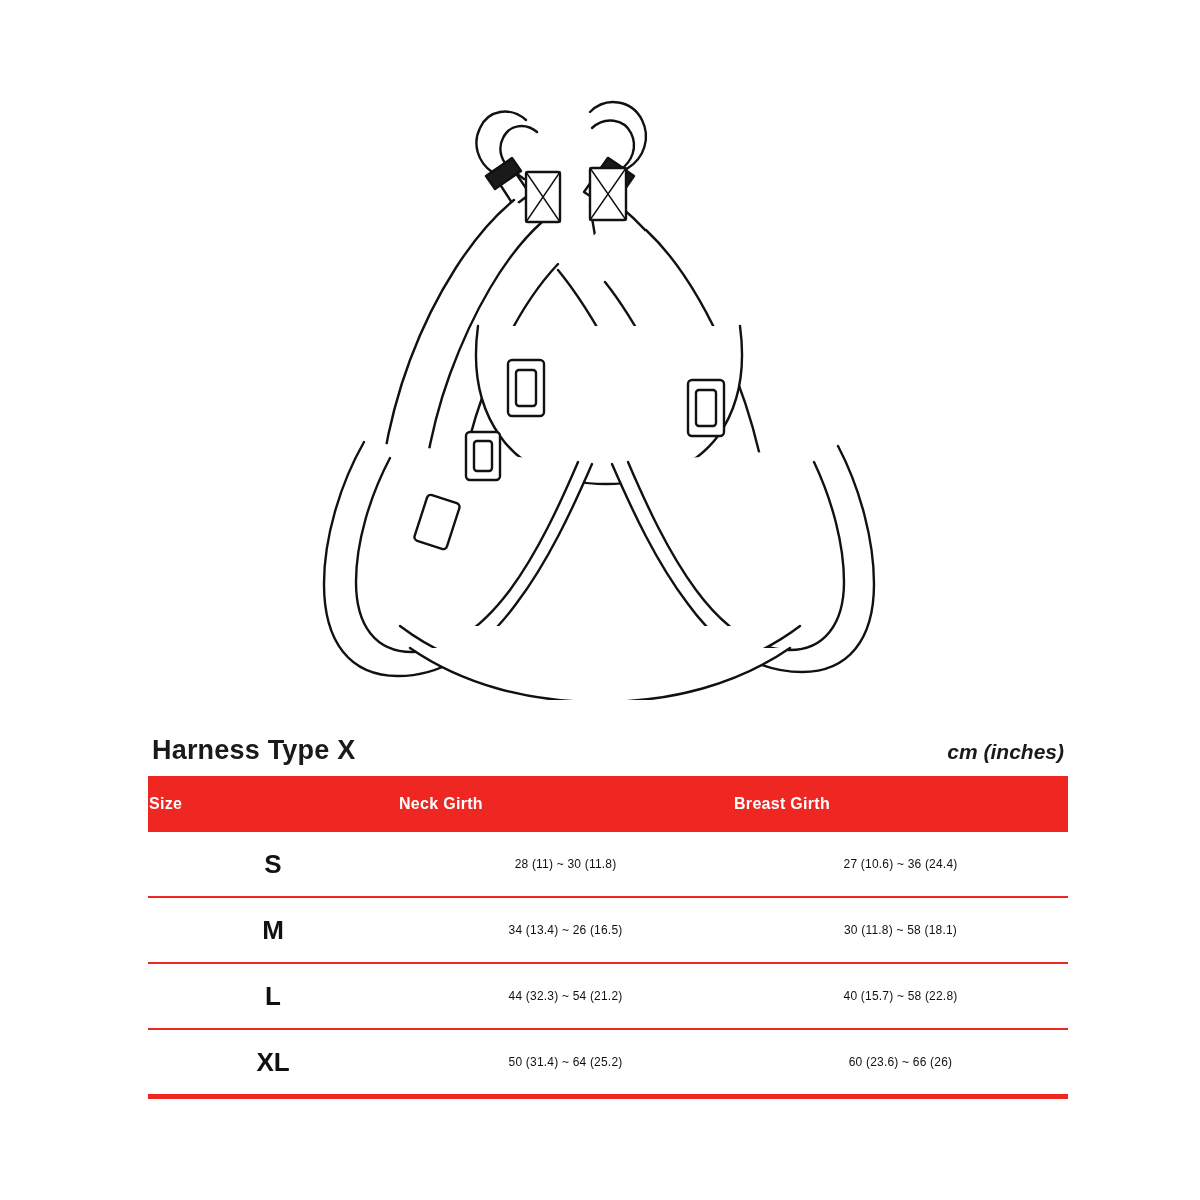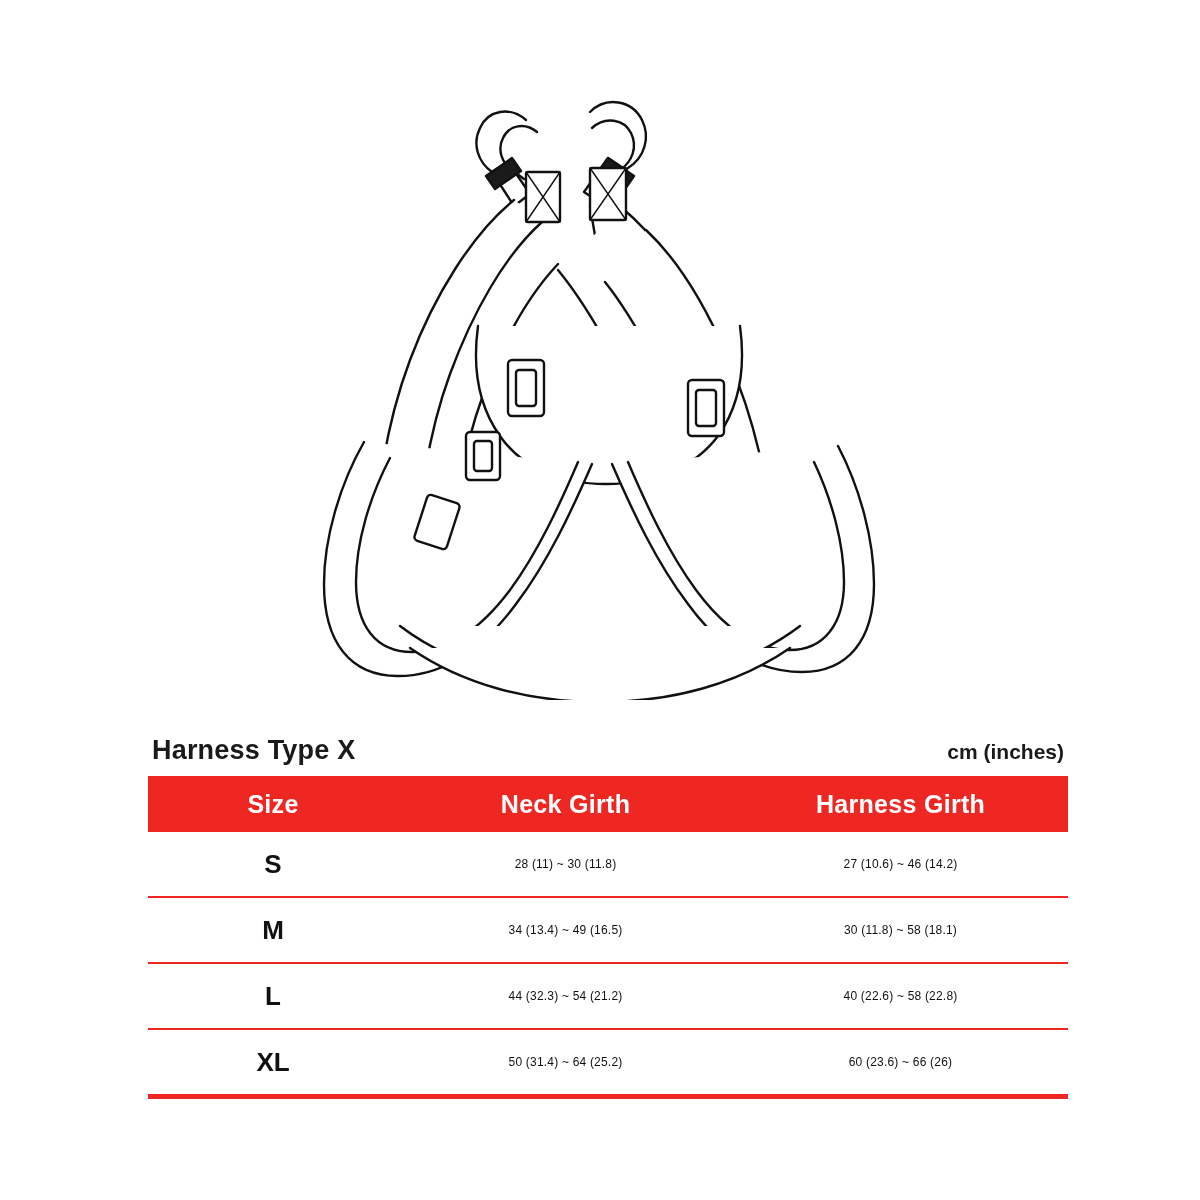--- a/index.html
+++ b/index.html
@@ -50,37 +50,38 @@
     padding: 0 4px 10px 4px;
   }
   .table-title {
     font-size: 27px;
     font-weight: bold;
     letter-spacing: 0.2px;
     color: #1a1a1a;
   }
   .units {
     font-size: 21px;
+    font-style: italic;
     font-weight: bold;
     color: #1a1a1a;
     padding-bottom: 2px;
   }
 
   table.size-table {
     border-collapse: collapse;
     width: 920px;
     table-layout: fixed;
   }
   table.size-table thead th {
     background: #ee2722;
     color: #ffffff;
-    font-size: 25px;
+    font-size: 16px;
     font-weight: bold;
     height: 54px;
-    text-align: center;
+    text-align: left;
     vertical-align: middle;
     letter-spacing: 0.3px;
     margin-top: 40px;
   }
   table.size-table tbody td {
     height: 62px;
     text-align: center;
     vertical-align: middle;
     border-bottom: 2px solid #ee2722;
     color: #111111;
@@ -184,38 +185,38 @@
     <table class="size-table">
       <colgroup>
         <col class="col-size">
         <col class="col-neck">
         <col class="col-breast">
       </colgroup>
       <thead>
         <tr>
           <th>Size</th>
           <th>Neck Girth</th>
-          <th>Harness Girth</th>
+          <th>Breast Girth</th>
         </tr>
       </thead>
       <tbody>
         <tr>
           <td class="size-cell">S</td>
           <td class="val-cell">28 (11) ~ 30 (11.8)</td>
-          <td class="val-cell">27 (10.6) ~ 46 (14.2)</td>
+          <td class="val-cell">27 (10.6) ~ 36 (24.4)</td>
         </tr>
         <tr>
           <td class="size-cell">M</td>
-          <td class="val-cell">34 (13.4) ~ 49 (16.5)</td>
+          <td class="val-cell">34 (13.4) ~ 26 (16.5)</td>
           <td class="val-cell">30 (11.8) ~ 58 (18.1)</td>
         </tr>
         <tr>
           <td class="size-cell">L</td>
           <td class="val-cell">44 (32.3) ~ 54 (21.2)</td>
-          <td class="val-cell">40 (22.6) ~ 58 (22.8)</td>
+          <td class="val-cell">40 (15.7) ~ 58 (22.8)</td>
         </tr>
         <tr>
           <td class="size-cell">XL</td>
           <td class="val-cell">50 (31.4) ~ 64 (25.2)</td>
           <td class="val-cell">60 (23.6) ~ 66 (26)</td>
         </tr>
       </tbody>
     </table>
     <div class="table-bottom-rule"></div>
 

